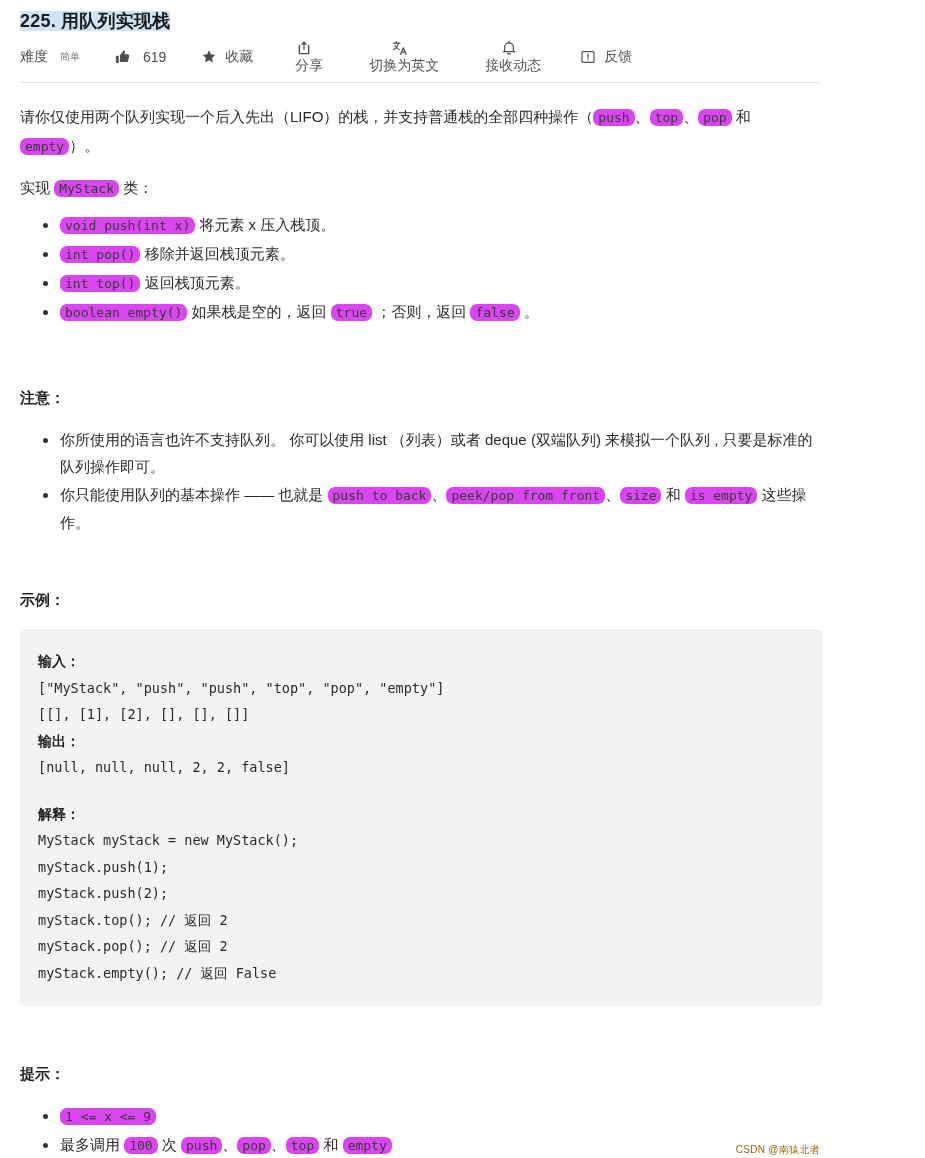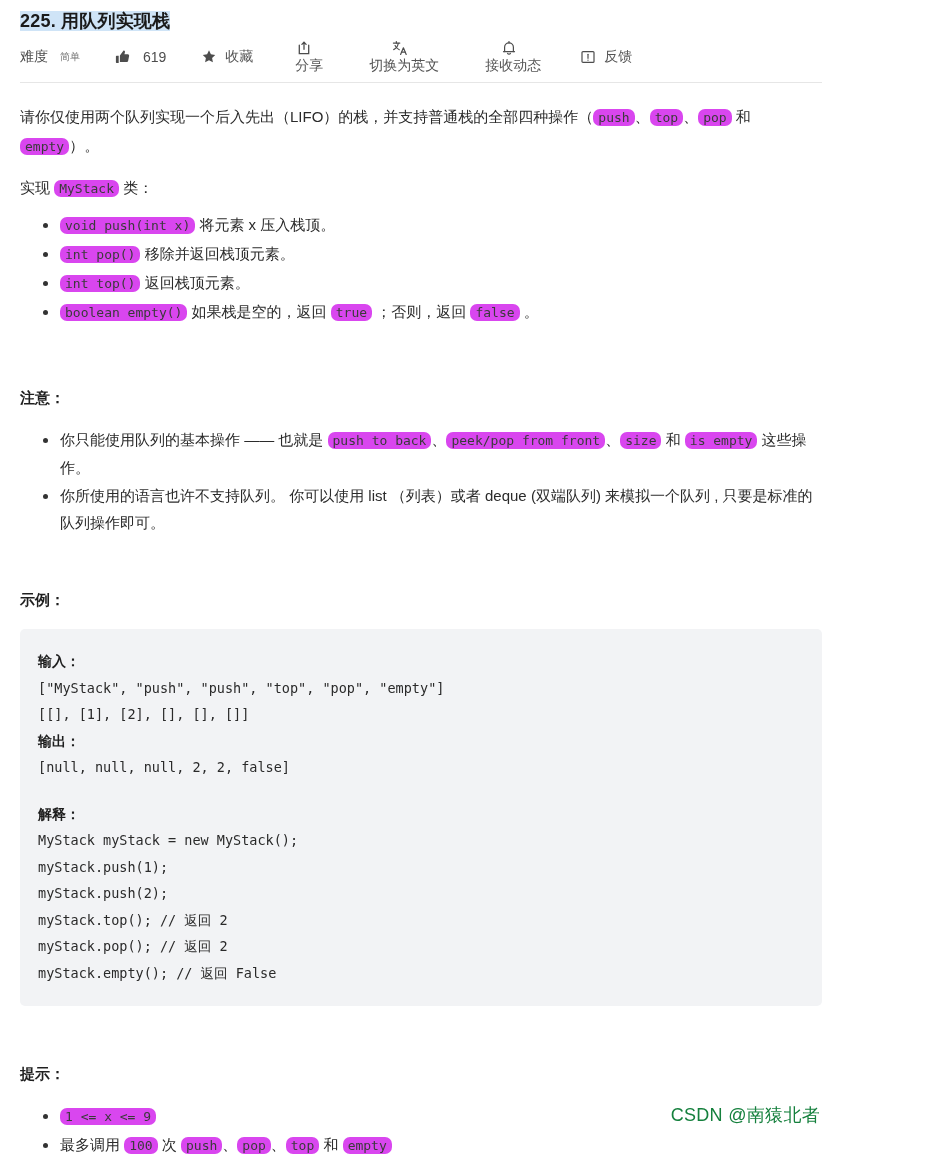--- a/index.html
+++ b/index.html
@@ -150,23 +150,23 @@
     font-family: "Liberation Sans", sans-serif;
     font-weight: 700;
     font-size: 14px;
     color: #1d1d1d;
   }
   .cb-spacer { height: 20px; }
 
   .watermark {
     position: absolute;
     right: 18px;
-    bottom: 31px;
-    font-size: 18px;
-    color: #15803d;
+    bottom: 1px;
+    font-size: 10px;
+    color: #a16207;
     letter-spacing: 0.3px;
     white-space: nowrap;
   }
 </style>
 </head>
 <body>
 
 <div class="page">
 
   <div class="title-row">
@@ -260,22 +260,22 @@
     <ul class="bullets">
       <li><code class="ic">void push(int x)</code> <span>将元素 x 压入栈顶。</span></li>
       <li><code class="ic">int pop()</code> <span>移除并返回栈顶元素。</span></li>
       <li><code class="ic">int top()</code> <span>返回栈顶元素。</span></li>
       <li><code class="ic">boolean empty()</code> <span>如果栈是空的，返回</span> <code class="ic">true</code> <span>；否则，返回</span> <code class="ic">false</code> <span>。</span></li>
     </ul>
 
     <div class="sec-block">
       <p class="sec-head">注意：</p>
       <ul class="bullets">
+        <li>你所使用的语言也许不支持队列。 你可以使用 list （列表）或者 deque (双端队列) 来模拟一个队列 , 只要是标准的队列操作即可。</li>
         <li><span>你只能使用队列的基本操作 —— 也就是</span> <code class="ic">push to back</code><span>、</span><code class="ic">peek/pop from front</code><span>、</span><code class="ic">size</code> <span>和</span> <code class="ic">is empty</code> <span>这些操作。</span></li>
-        <li>你所使用的语言也许不支持队列。 你可以使用 list （列表）或者 deque (双端队列) 来模拟一个队列 , 只要是标准的队列操作即可。</li>
       </ul>
     </div>
 
     <div class="sec-block ex">
       <p class="sec-head">示例：</p>
       <div class="codeblock">
         <div class="cb-line lbl">输入：</div>
         <div class="cb-line">["MyStack", "push", "push", "top", "pop", "empty"]</div>
         <div class="cb-line">[[], [1], [2], [], [], []]</div>
         <div class="cb-line lbl">输出：</div>

